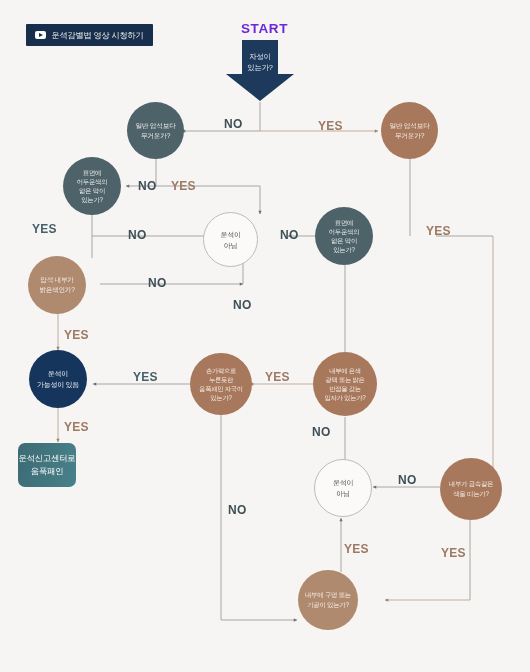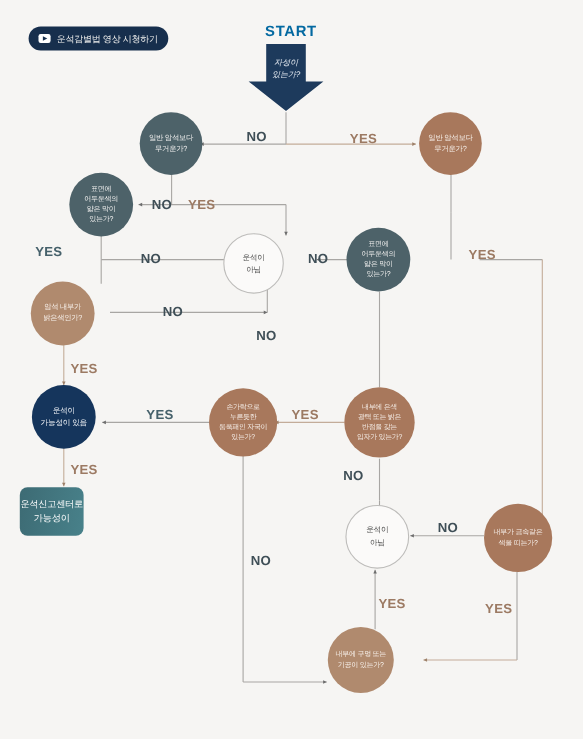--- a/index.html
+++ b/index.html
@@ -12,50 +12,49 @@
     position:relative;
   }
   #stage{position:absolute;inset:0;width:530px;height:672px;}
   svg#wires{position:absolute;left:0;top:0;width:530px;height:672px;}
 
   
   .video-btn{
     position:absolute;left:26px;top:24px;
     width:127px;height:22px;
     background:#172f4d;
-    border-radius:11px;
+    border-radius:1px;
     display:flex;align-items:center;justify-content:center;gap:5px;
     cursor:pointer;
   }
   .yt-icon{
     width:11px;height:8px;background:#ffffff;border-radius:2px;
     display:flex;align-items:center;justify-content:center;flex:0 0 auto;
   }
   .yt-icon .tri{
     width:0;height:0;border-left:4px solid #172f4d;
     border-top:2.5px solid transparent;border-bottom:2.5px solid transparent;
     margin-left:1px;
   }
   .video-btn .lbl{
     color:#f2f2f0;font-size:8.2px;letter-spacing:-0.2px;white-space:nowrap;
   }
 
   
   .start-label{
     position:absolute;left:241px;top:21px;
-    font-size:13.5px;font-weight:bold;color:#0369a1;letter-spacing:0.6px;
+    font-size:13.5px;font-weight:bold;color:#6d28d9;letter-spacing:0.6px;
   }
 
   
   .start-arrow{position:absolute;left:225px;top:40px;width:70px;height:62px;}
   .start-arrow .txt{
     position:absolute;left:0;top:11px;width:70px;
     text-align:center;color:#e9eef4;font-size:7.4px;line-height:11px;
     letter-spacing:-0.2px;
-    font-style:italic;
   }
 
   
   .node{
     position:absolute;border-radius:50%;
     display:flex;align-items:center;justify-content:center;
     text-align:center;box-sizing:border-box;
     line-height:9.6px;letter-spacing:-0.25px;
   }
   .node span{display:block;padding:0 4px;}
@@ -261,21 +260,21 @@
   <div class="node brown-l" style="left:298px;top:570px;width:60px;height:60px;font-size:6.4px;">
     <span>
       <b style="font-weight:normal">내부에 구멍 또는</b><br>
       <b style="font-weight:normal">기공이 있는가?</b>
     </span>
   </div>
 
   <div class="result-box" style="left:18px;top:443px;width:58px;height:44px;">
     <span>
       <b style="font-weight:normal">운석신고센터로</b><br>
-      <b style="font-weight:normal">가능성이</b>
+      <b style="font-weight:normal">움푹패인</b>
     </span>
   </div>
 
   <div class="elabel no" style="left:224px;top:117px;">NO</div>
   <div class="elabel yes" style="left:318px;top:119px;">YES</div>
 
   <div class="elabel no" style="left:138px;top:179px;">NO</div>
   <div class="elabel yes" style="left:171px;top:179px;">YES</div>
 
   <div class="elabel yes-d" style="left:32px;top:222px;">YES</div>

